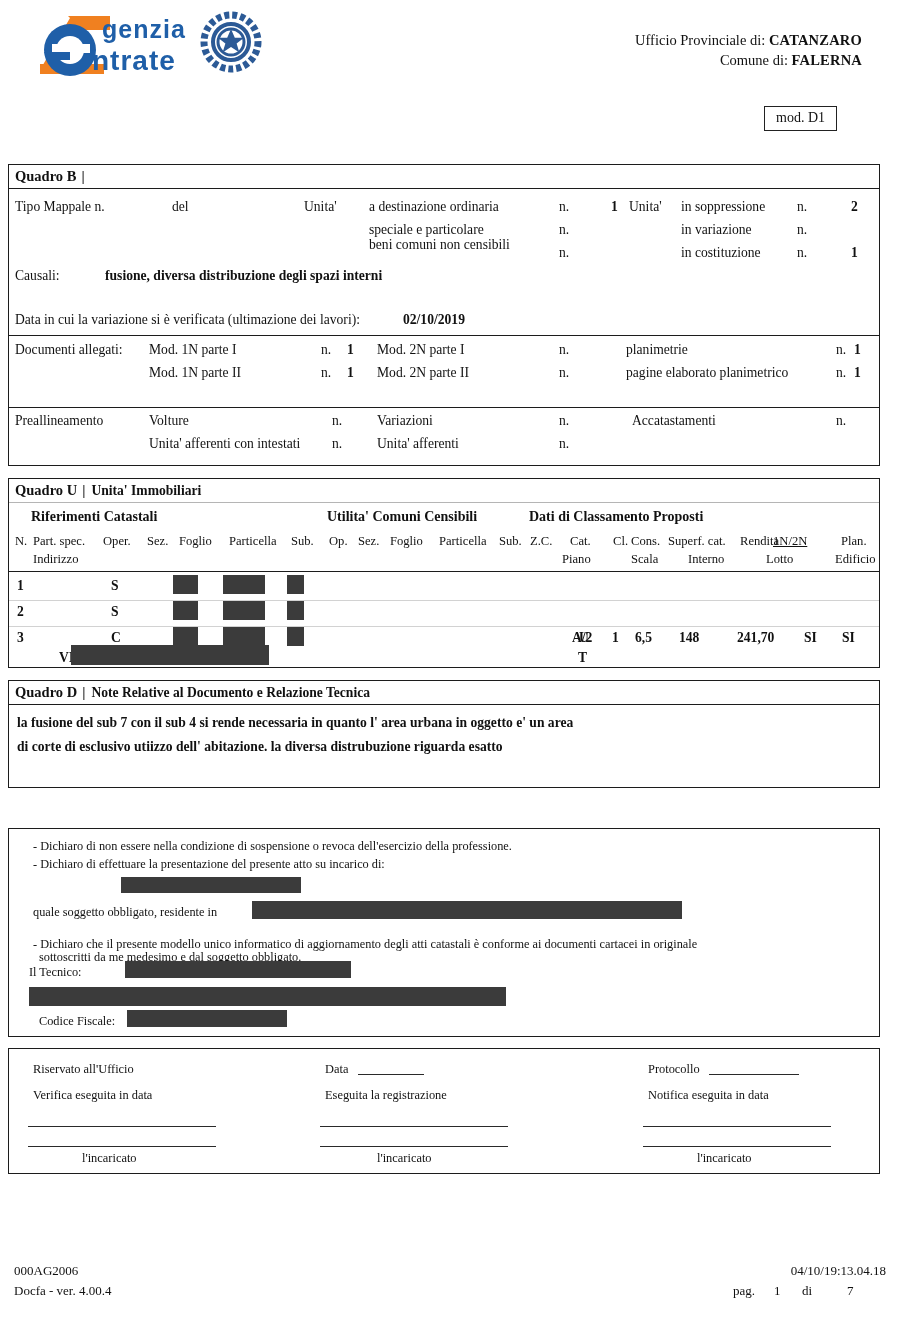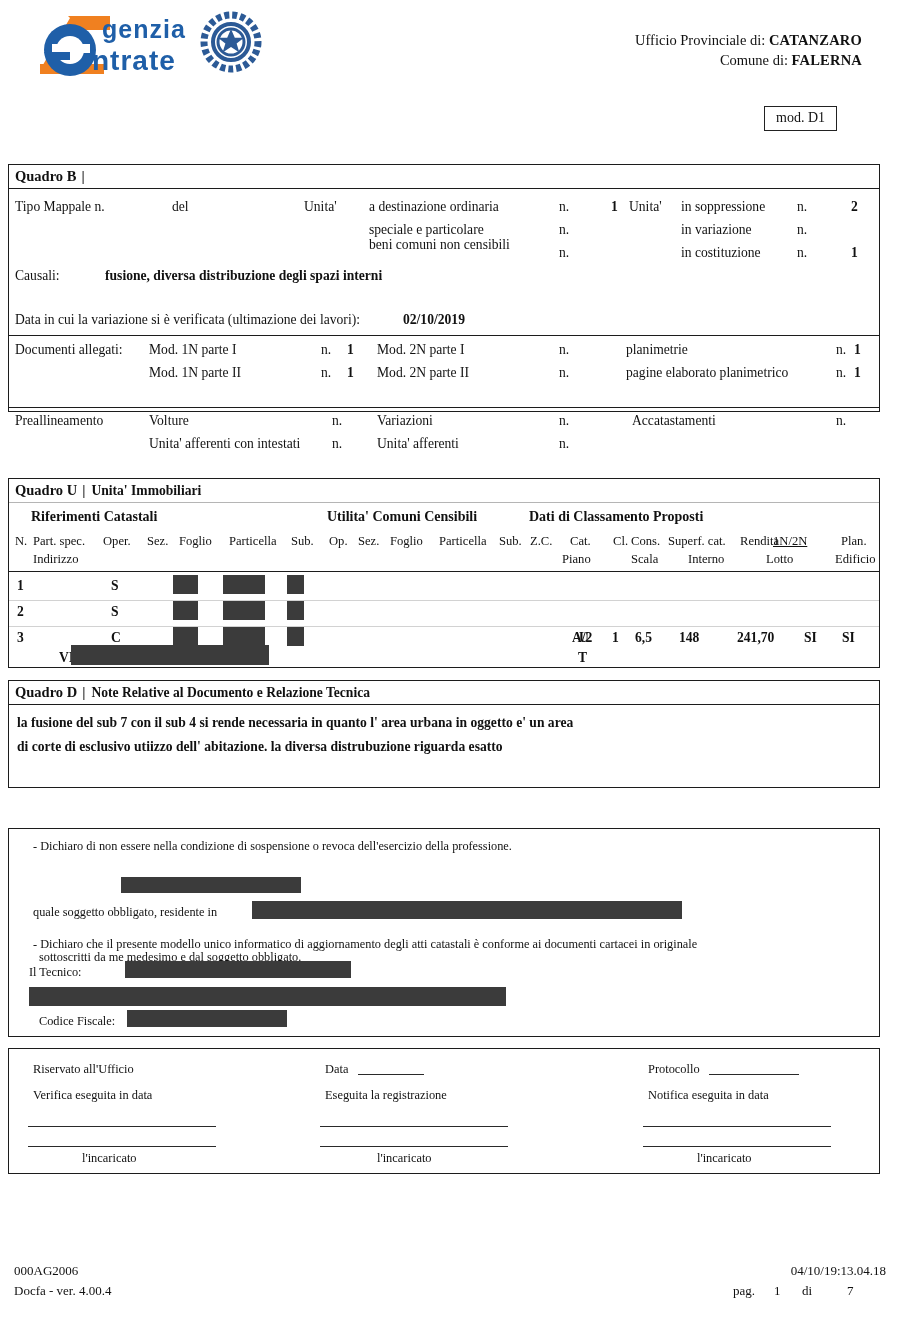--- a/index.html
+++ b/index.html
@@ -53,21 +53,21 @@
   .bar .q { white-space: nowrap; }
   .bar .sep { margin: 0 6px 0 5px; color: #1c1c1c; }
   .bar .t { white-space: nowrap; }
 
   
   .t  { position: absolute; white-space: nowrap; font-size: 13.6px; line-height: 16px; }
   .b  { font-weight: bold; }
   .sm { font-size: 12.6px; }
 
   
-  #quadroB { top: 164px; height: 248px; }
+  #quadroB { top: 164px; height: 302px; }
   #quadroB .body { position: relative; height: 100%; }
 
   .subrule { position: absolute; left: 0; width: 100%; border-top: 1.4px solid #1c1c1c; }
 
   
   #quadroU { top: 478px; height: 190px; }
   #quadroU .body { position: relative; height: 100%; }
   .rowline { position: absolute; left: 0; width: 100%; border-top: 1px solid #d2d2d2; }
   .redact { position: absolute; background: #3b3b3b; }
 
@@ -316,20 +316,21 @@
     </div>
     <div class="body">
       <span class="t note" style="left:8px; top:10px;">la fusione del sub 7 con il sub 4 si rende necessaria in quanto l' area urbana in oggetto e' un area</span>
       <span class="t note" style="left:8px; top:34px;">di corte di esclusivo utiizzo dell' abitazione. la diversa distrubuzione riguarda esatto</span>
     </div>
   </div>
 
   <div class="panel" id="declbox">
     <div class="body">
       <span class="t decl" style="left:24px; top:10px;">- Dichiaro di non essere nella condizione di sospensione o revoca dell'esercizio della professione.</span>
+      <span class="t decl" style="left:24px; top:28px;">- Dichiaro di effettuare la presentazione del presente atto su incarico di:</span>
 
       <div class="redact" style="left:112px; top:48px; width:180px; height:16px;"></div>
 
       <span class="t decl" style="left:24px; top:76px;">quale soggetto obbligato, residente in</span>
       <div class="redact" style="left:243px; top:72px; width:430px; height:18px;"></div>
 
       <span class="t decl" style="left:24px; top:108px;">- Dichiaro che il presente modello unico informatico di aggiornamento degli atti catastali è conforme ai documenti cartacei in originale</span>
       <span class="t decl" style="left:30px; top:121px;">sottoscritti da me medesimo e dal soggetto obbligato.</span>
 
       <span class="t decl" style="left:20px; top:136px;">Il Tecnico:</span>

